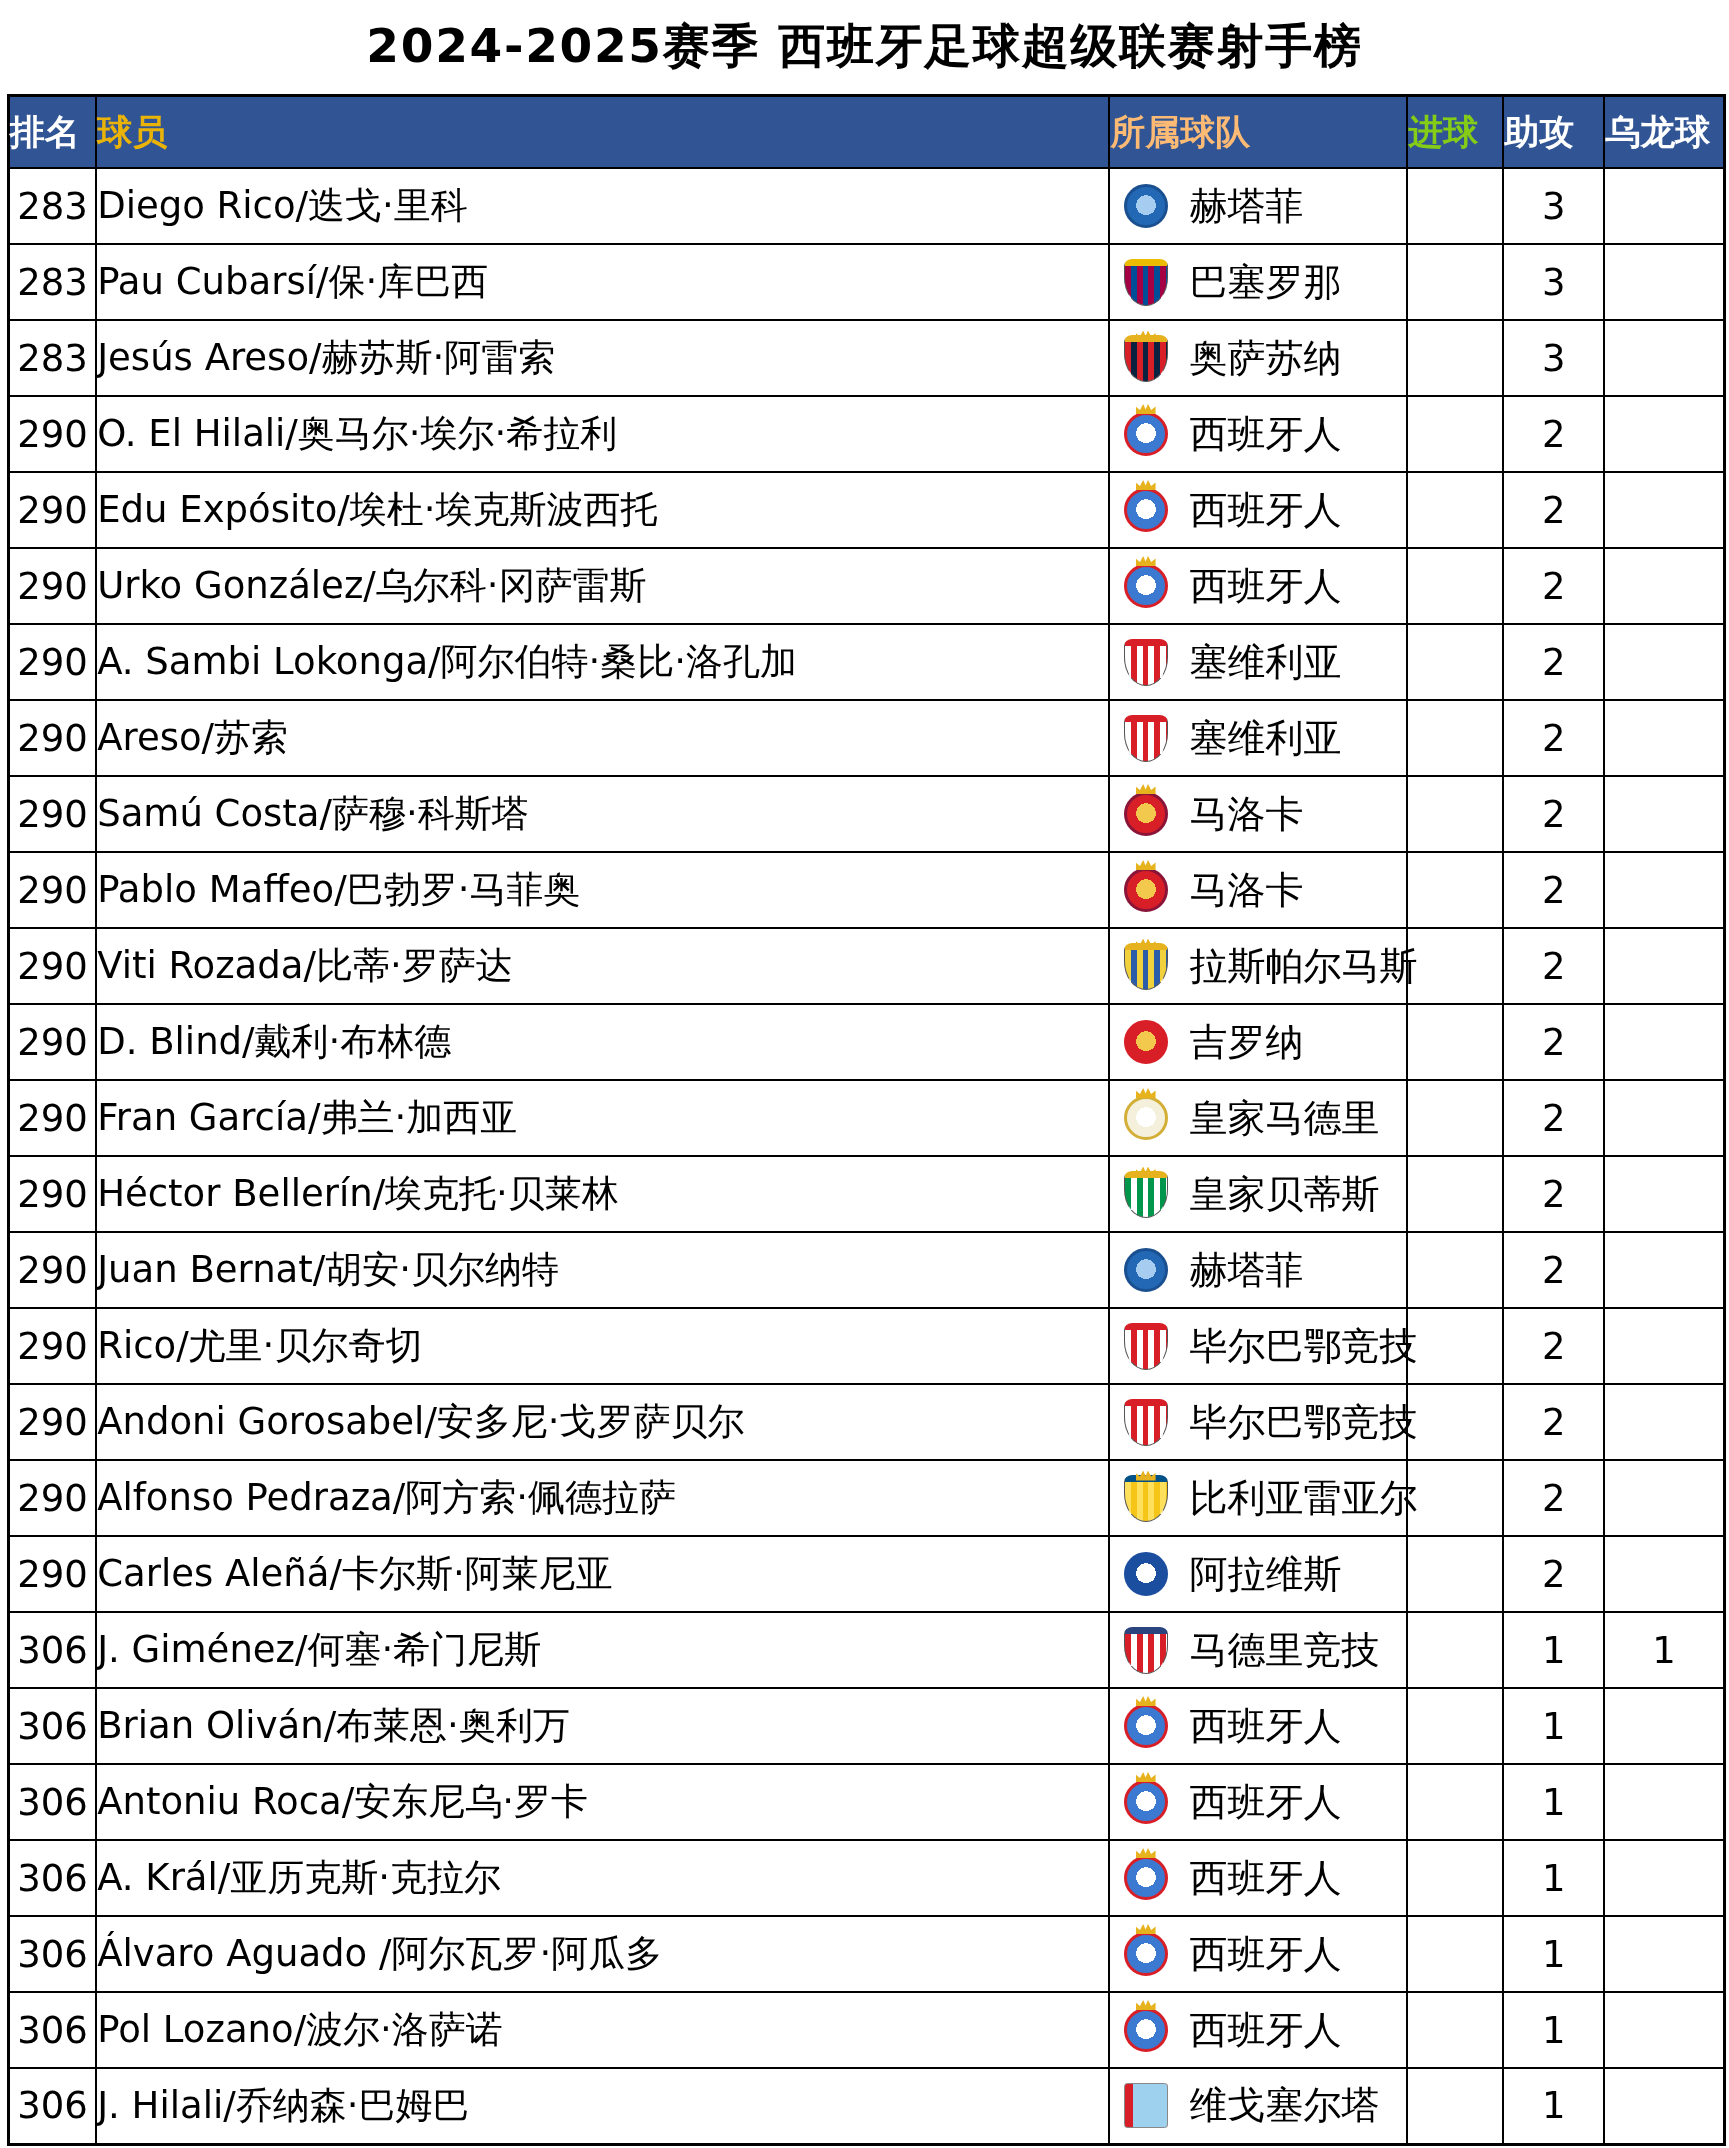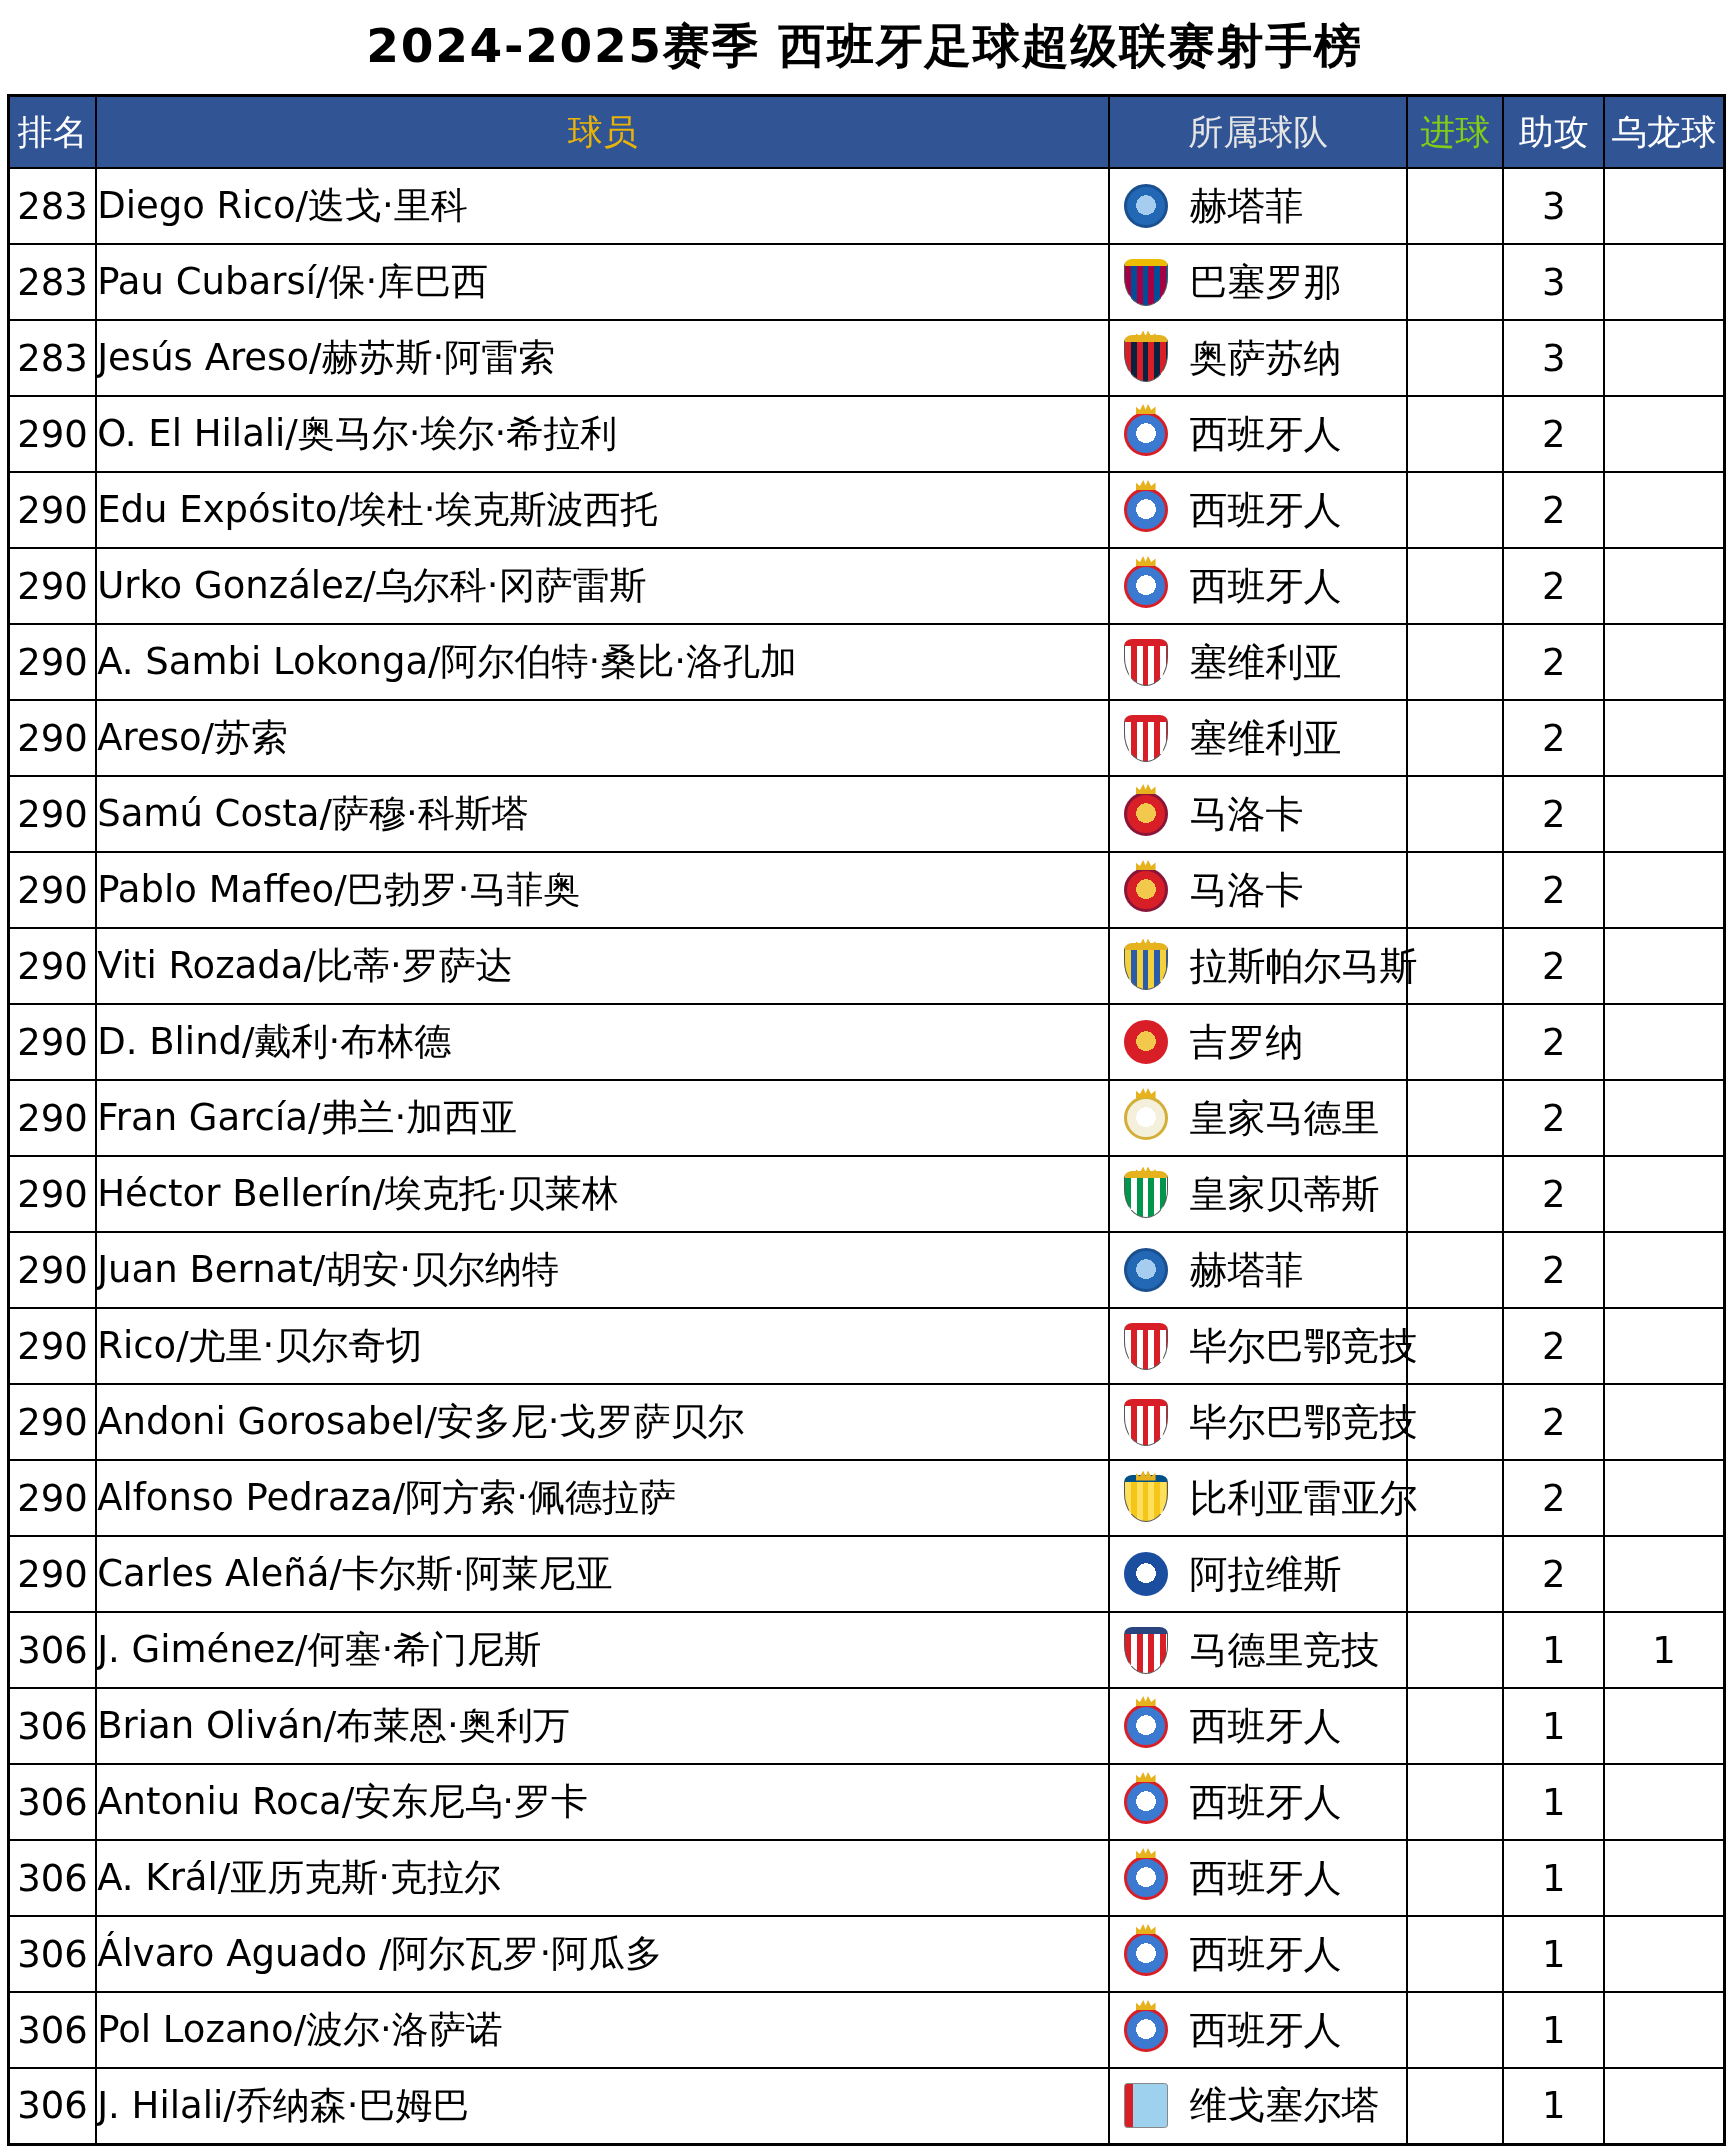--- a/index.html
+++ b/index.html
@@ -13,21 +13,21 @@
     font-size:47px;font-weight:bold;letter-spacing:1.7px;
   }
   table.scorers{
     border-collapse:collapse;table-layout:fixed;
     width:1716px;margin-left:6.7px;
     border:3.4px solid #000;
   }
   th,td{border:2.5px solid #000;padding:0;}
   thead th{
     height:70px;
-    color:#fff;font-size:35px;font-weight:400;text-align:center;
+    color:#fff;font-size:35px;font-weight:700;text-align:left;
     vertical-align:middle;
   }
   tbody tr{height:76px;}
   td{vertical-align:middle;font-size:37px;background:#fff;}
   td.c-rank{text-align:center;}
   td.c-player{text-align:left;padding-left:0;white-space:nowrap;overflow:hidden;}
   td.c-team{text-align:left;padding-left:13.4px;}
   .team-wrap{display:flex;align-items:center;gap:22px;}
   .tname{font-size:38px;white-space:nowrap;}
   td.c-num{text-align:center;}
@@ -56,21 +56,21 @@
     <col style="width:1013px">
     <col style="width:298px">
     <col style="width:96px">
     <col style="width:101px">
     <col style="width:120px">
   </colgroup>
   <thead>
     <tr>
       <th style="background: rgb(49, 85, 148); color: rgb(255, 255, 255);">排名</th>
       <th style="background: rgb(49, 85, 148); color: #eab308;">球员</th>
-      <th style="background: rgb(49, 85, 148); color: #e5e5e5;">所属球队</th>
+      <th style="background: rgb(49, 85, 148); color: #fdba74;">所属球队</th>
       <th style="background: rgb(49, 85, 148); color: #84cc16;">进球</th>
       <th style="background: rgb(49, 85, 148); color: rgb(255, 255, 255);">助攻</th>
       <th style="background: rgb(49, 85, 148); color: rgb(255, 255, 255);">乌龙球</th>
     </tr>
   </thead>
   <tbody id="tbody">
   <tr>
     <td class="c-rank">283</td>
     <td class="c-player">Diego Rico/迭戈·里科</td>
     <td class="c-team">

